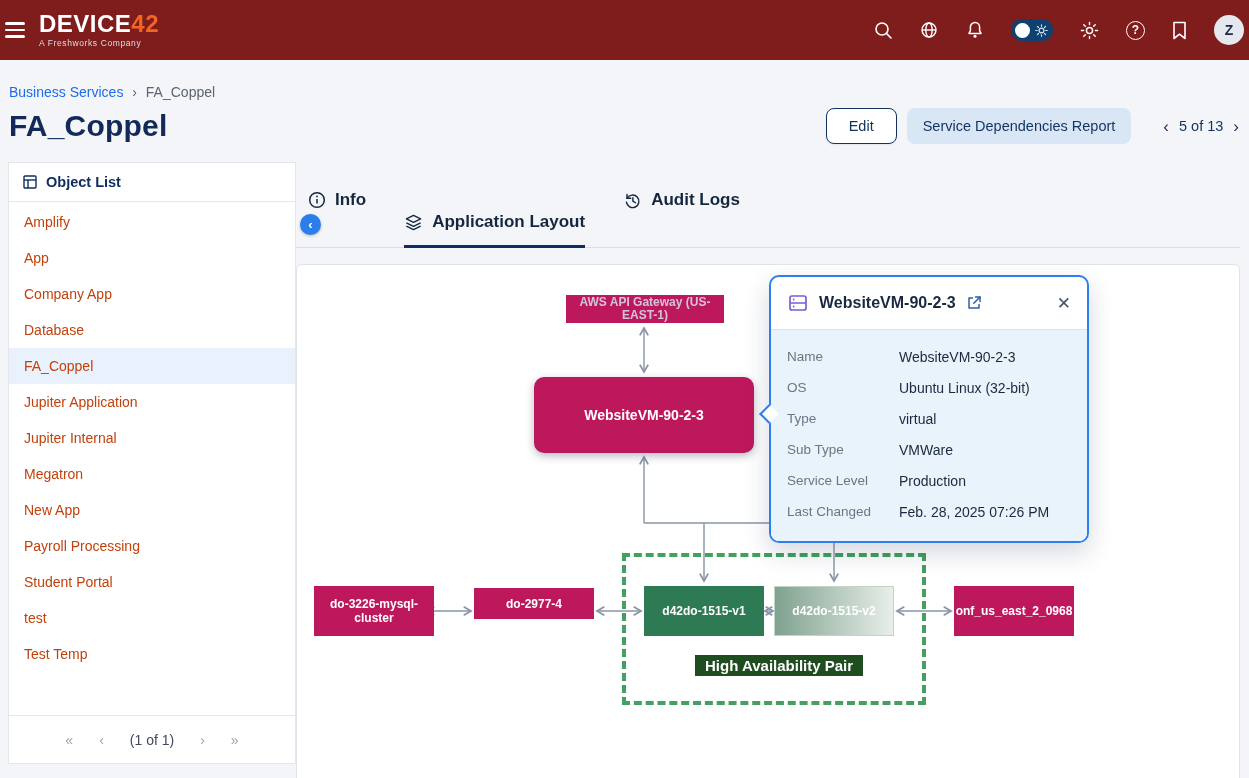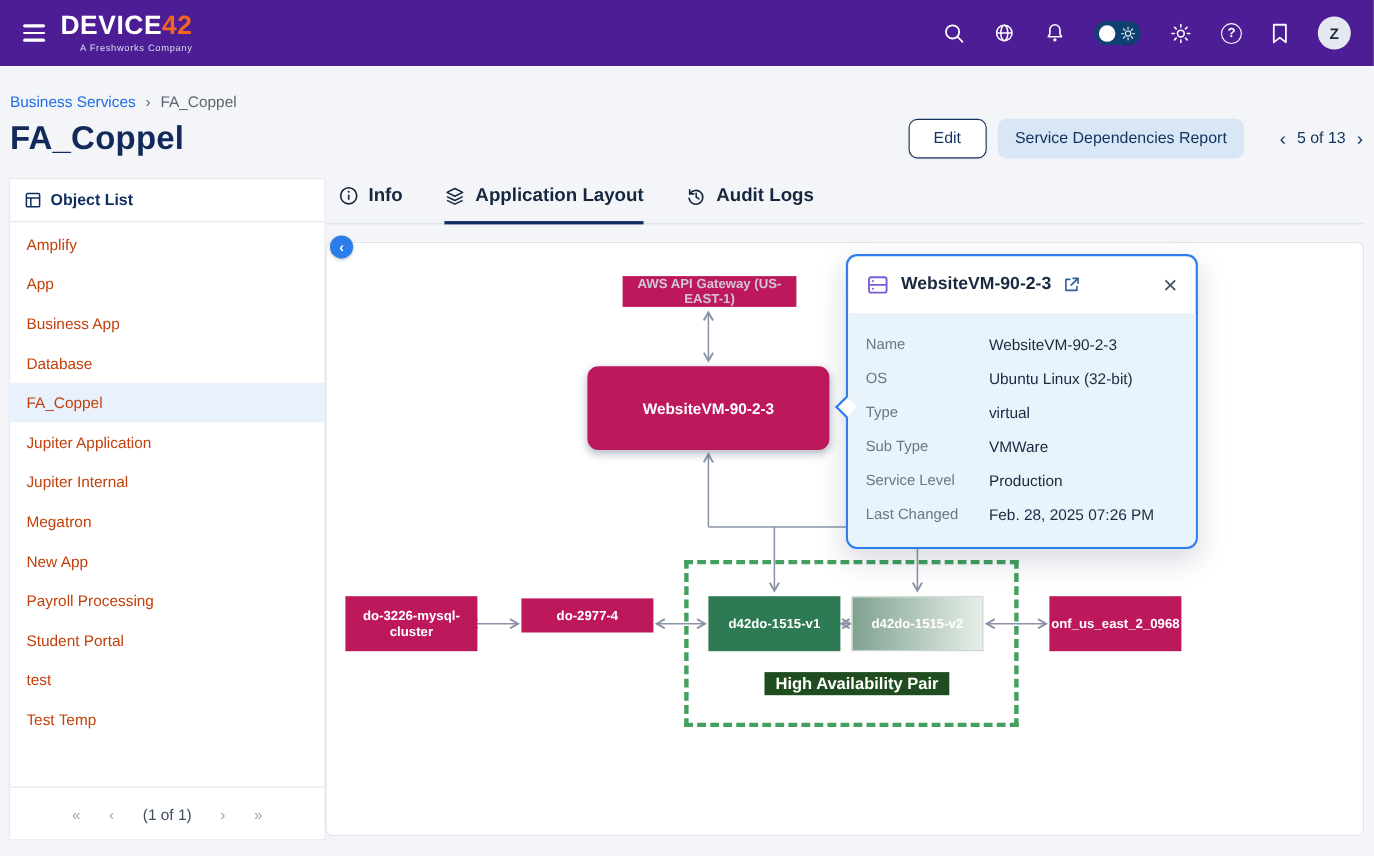--- a/index.html
+++ b/index.html
@@ -5,21 +5,21 @@
   * { box-sizing: border-box; margin: 0; padding: 0; }
   html,body { width:1249px; height:778px; overflow:hidden; }
   body {
     font-family: "Liberation Sans", sans-serif;
     background:#f3f5f8;
     position:relative;
     color:#1c2b44;
   }
 
   
-  .navbar{height:60px;background:#4c1d95;display:flex;align-items:center;padding:0 21px;text-align:right;}
+  .navbar{height:60px;background:#7f1d1d;display:flex;align-items:center;padding:0 5px;}
   .hamburger{display:flex;flex-direction:column;gap:4px;cursor:pointer;margin-right:14px;}
   .hamburger span{display:block;width:20px;height:2.4px;background:#fff;border-radius:2px;}
   .brand{display:flex;flex-direction:column;line-height:1;cursor:pointer;}
   .brand-line{font-size:24px;font-weight:800;letter-spacing:.5px;color:#fff;}
   .brand-line .num{color:#f26522;}
   .brand-sub{font-size:8.5px;letter-spacing:.6px;color:#d7dfe9;margin-top:3px;}
   .nav-icons{margin-left:auto;display:flex;align-items:center;gap:26px;}
   .nav-icon{cursor:pointer;display:flex;align-items:center;justify-content:center;}
   .help-circle{width:19px;height:19px;border:1.6px solid #fff;border-radius:50%;color:#fff;
     font-size:12px;font-weight:700;display:flex;align-items:center;justify-content:center;}
@@ -60,21 +60,21 @@
   .side-foot .pginfo{color:#3f4b5e;}
   .collapse-btn{position:absolute;left:300px;top:214px;width:21px;height:21px;border-radius:50%;
     background:#2b7de9;color:#fff;font-size:13px;font-weight:700;display:flex;align-items:center;
     justify-content:center;cursor:pointer;z-index:20;box-shadow:0 1px 3px rgba(0,0,0,.25);}
 
   
   .main{flex:1;min-width:0;}
   .tabs{display:flex;gap:38px;border-bottom:1px solid #d9dfe7;padding:6px 12px 0 12px;}
   .tab{display:flex;align-items:center;gap:9px;padding-bottom:13px;font-size:17px;font-weight:600;
     color:#15273f;cursor:pointer;border-bottom:3px solid transparent;margin-bottom:-1px;}
-  .tab.active{border-bottom-color:#0f2d5f;}
+  .tab.active{border-bottom-color:#0f2d5f;margin-top:44px;}
 
   
   .diagram{position:relative;margin-top:16px;height:540px;background:#fff;border:1px solid #dfe4ec;
     border-radius:6px;overflow:hidden;}
   .connectors{position:absolute;left:0;top:0;z-index:1;}
   .node{position:absolute;display:flex;align-items:center;justify-content:center;text-align:center;
     color:#fff;font-weight:700;font-size:12px;background:#be185d;z-index:3;padding:2px 6px;cursor:pointer;}
   .node-gateway{left:269px;top:30px;width:158px;height:28px;font-weight:600;
     color:rgba(213,226,238,.85);line-height:13px;overflow:hidden;}
   .node-website{left:237px;top:112px;width:220px;height:76px;border-radius:10px;font-size:14px;
@@ -188,21 +188,21 @@
       <svg width="16" height="16" viewBox="0 0 16 16" fill="none" stroke="#0f2d5f" stroke-width="1.4">
           <rect x="2" y="2" width="12" height="12" rx="1"></rect>
           <line x1="2" y1="6" x2="14" y2="6"></line>
           <line x1="6" y1="6" x2="6" y2="14"></line>
         </svg>
       <span>Object List</span>
     </div>
     <div class="side-list">
       <div class="side-item">Amplify</div>
       <div class="side-item">App</div>
-      <div class="side-item">Business App</div>
+      <div class="side-item">Company App</div>
       <div class="side-item">Database</div>
       <div class="side-item active">FA_Coppel</div>
       <div class="side-item">Jupiter Application</div>
       <div class="side-item">Jupiter Internal</div>
       <div class="side-item">Megatron</div>
       <div class="side-item">New App</div>
       <div class="side-item">Payroll Processing</div>
       <div class="side-item">Student Portal</div>
       <div class="side-item">test</div>
       <div class="side-item">Test Temp</div>

